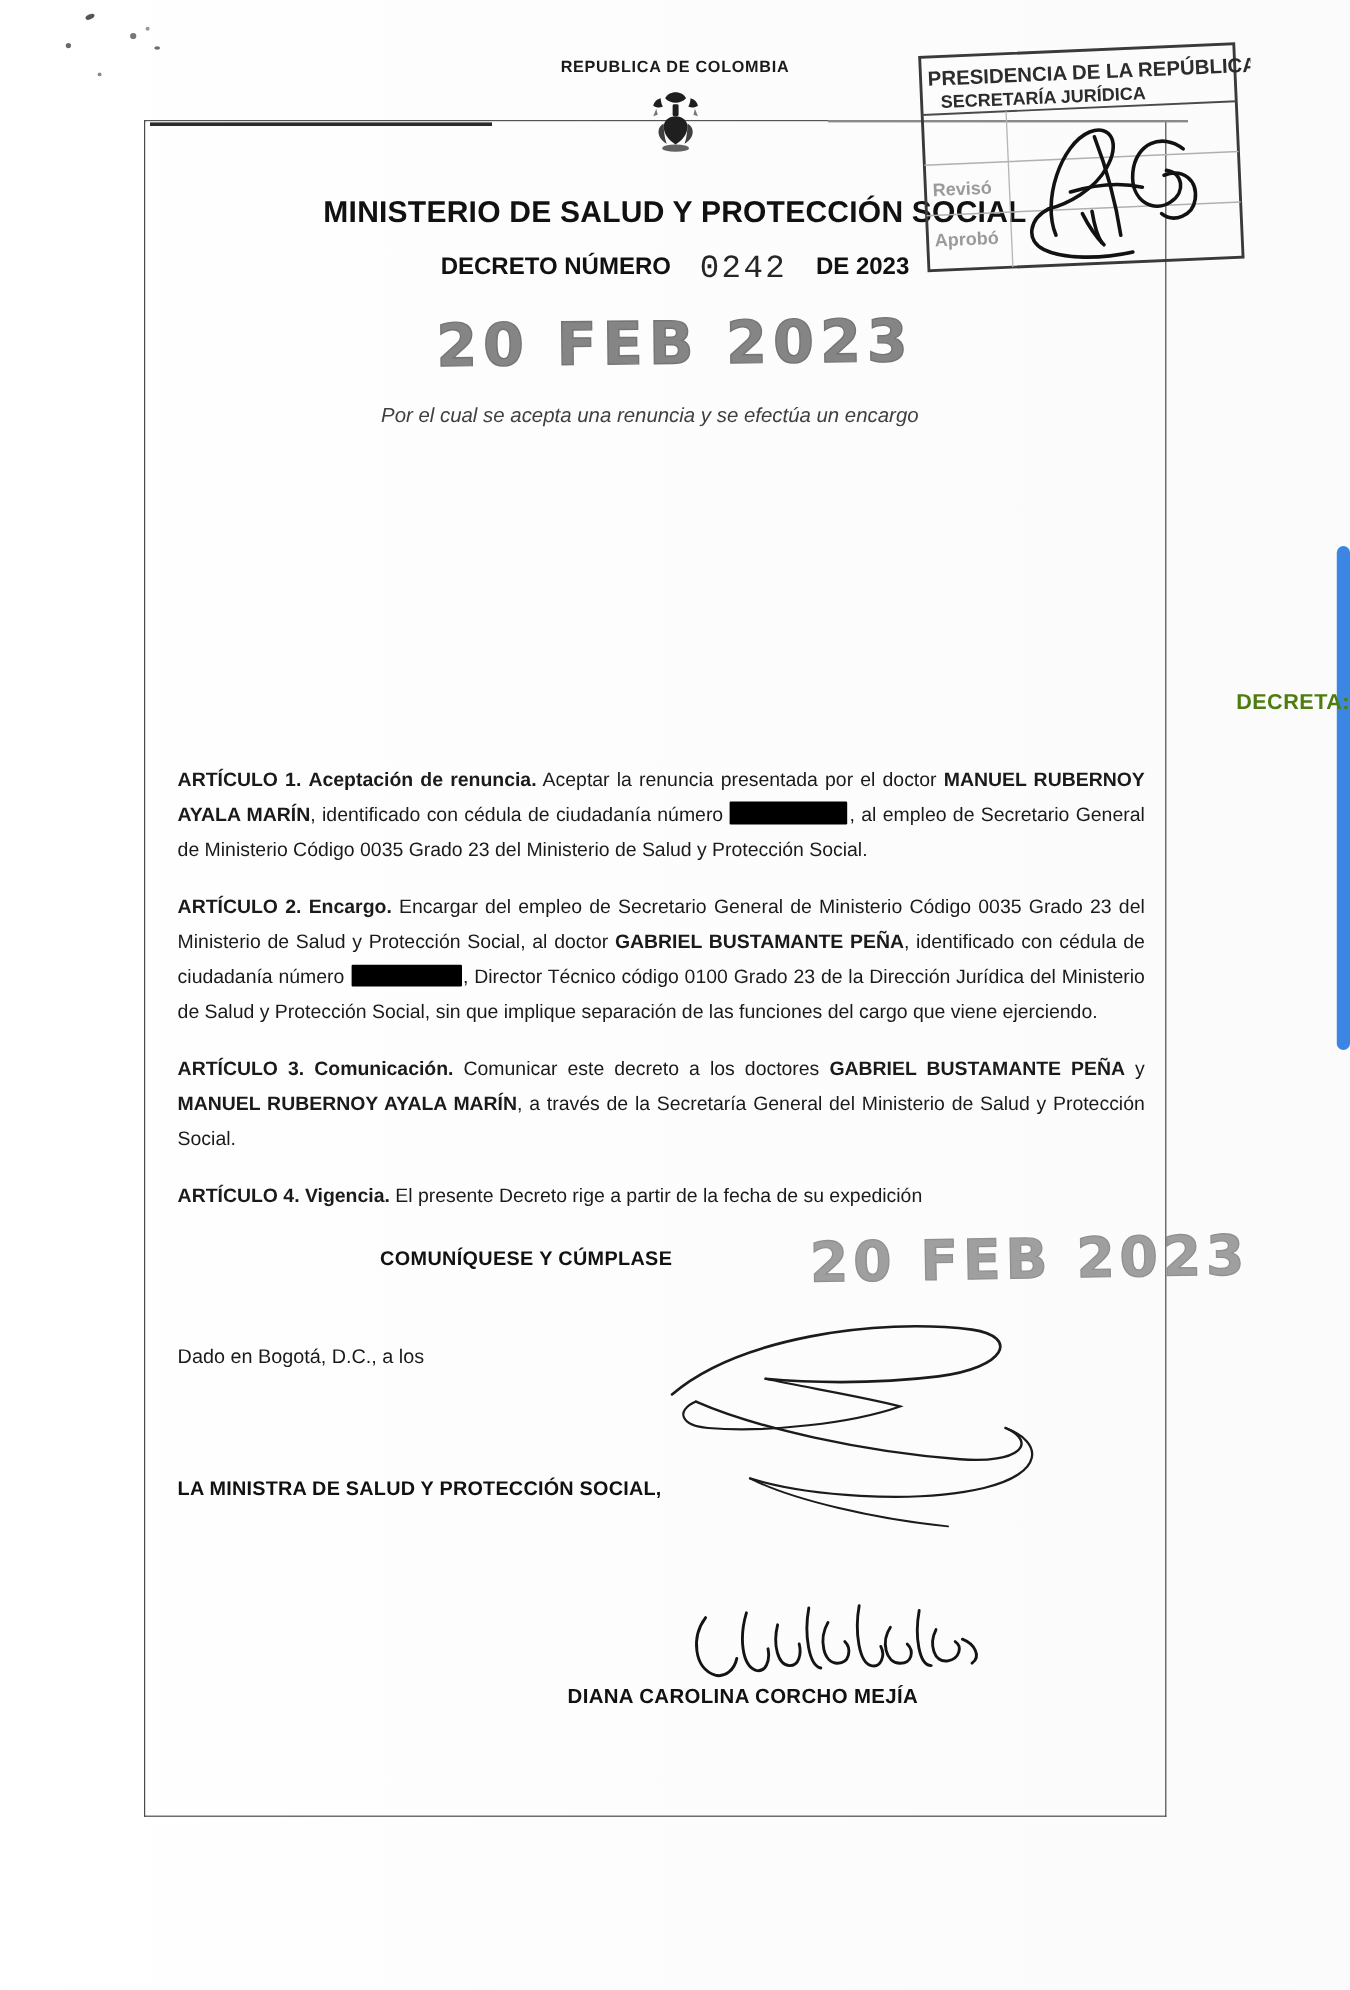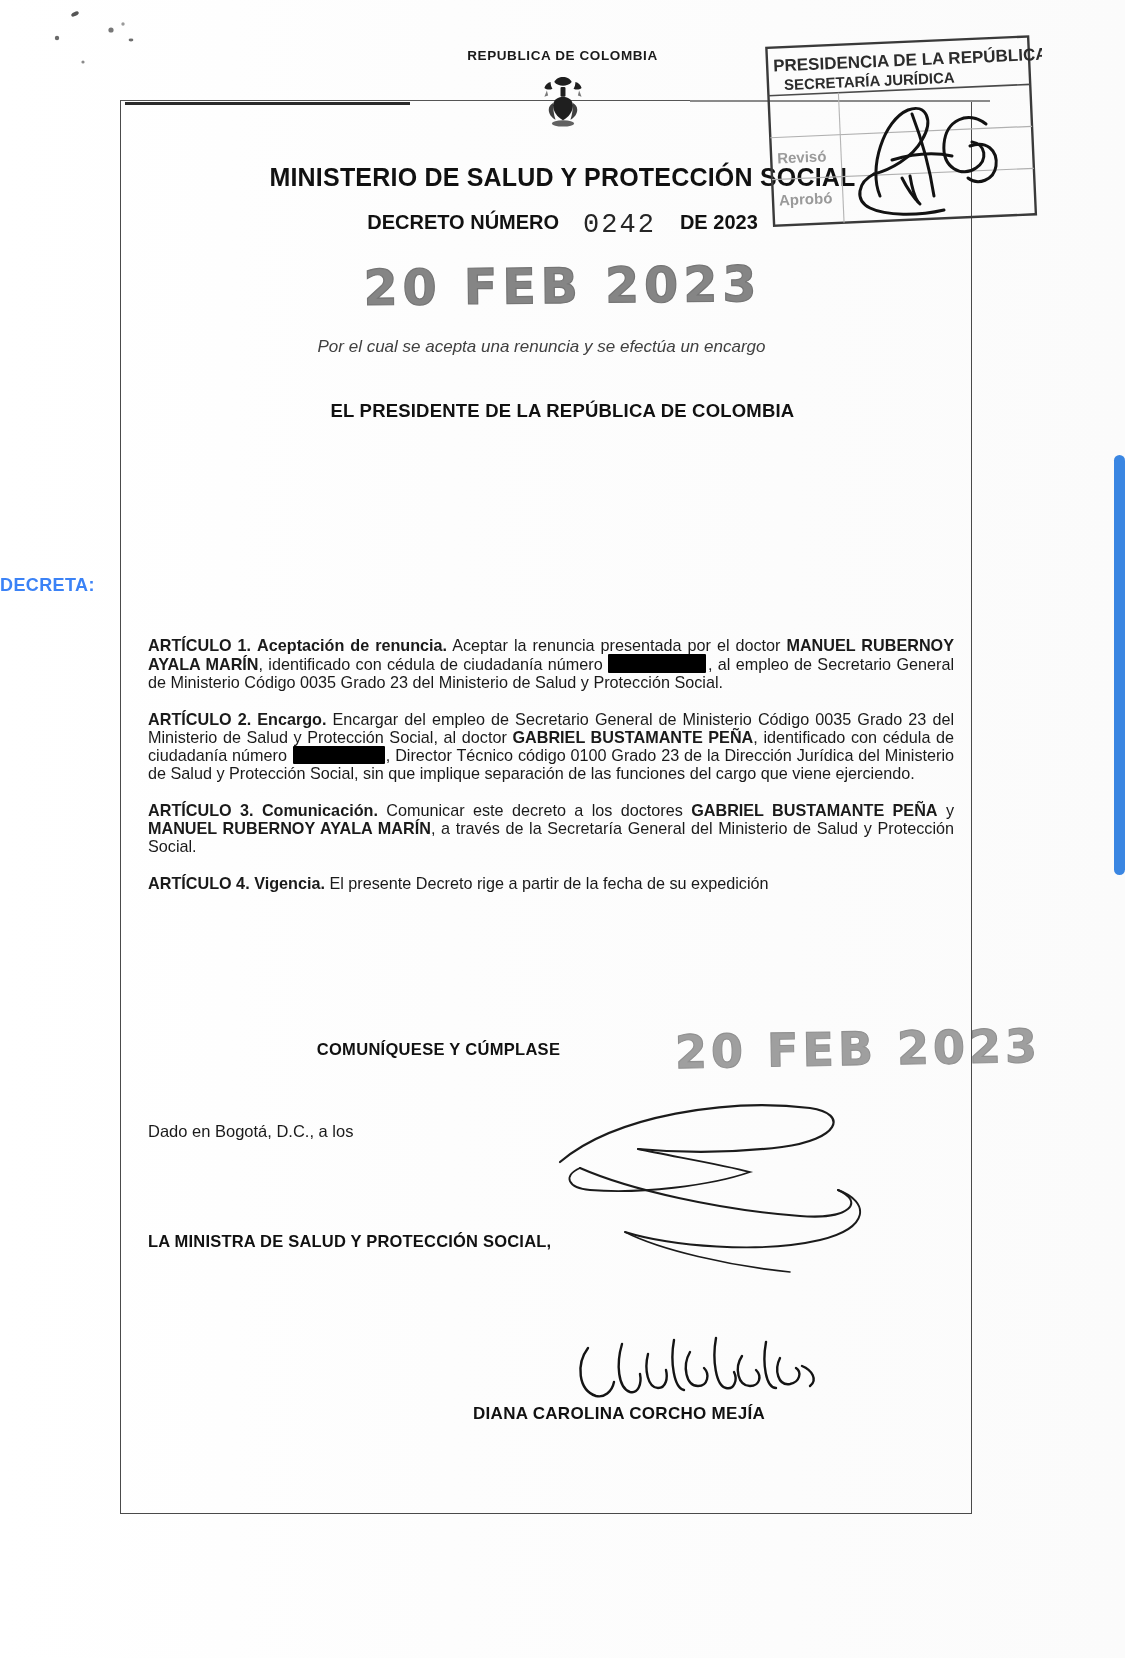--- a/index.html
+++ b/index.html
@@ -97,30 +97,30 @@
   }
   .president{
     position:absolute;left:0;top:400px;width:1125px;text-align:center;
     font-size:18.5px;font-weight:bold;letter-spacing:.2px;color:#111;
   }
   .preamble{
     position:absolute;left:150px;top:467px;width:800px;text-align:center;
     font-size:16.5px;line-height:25px;color:#1a1a1a;
   }
   .decreta{
-    position:absolute;left:0;top:575px;width:1125px;text-align:left;
-    font-size:18px;font-weight:bold;letter-spacing:.4px;color:#3b82f6;
+    position:absolute;left:0;top:575px;width:1125px;text-align:right;
+    font-size:18px;font-weight:bold;letter-spacing:.4px;color:#4d7c0f;
   }
 
   
   .articles{
     position:absolute;left:148px;top:620px;width:806px;
   }
   .art{
-    font-size:16.2px;line-height:18px;text-align:justify;
+    font-size:16.2px;line-height:29px;text-align:justify;
     color:#1a1a1a;margin-bottom:19px;
   }
   .art b{font-weight:bold;}
   .redact{
     display:inline-block;background:#000;
     vertical-align:-3px;border-radius:1px;
   }
   .redact.r1{width:98px;height:19px;margin:0 2px 0 0;}
   .redact.r2{width:92px;height:18px;margin:0 1px;}
 
@@ -202,21 +202,20 @@
 
   <div class="ministry">MINISTERIO DE SALUD Y PROTECCIÓN SOCIAL</div>
 
   <div class="decreto-line">
     <span class="pre">DECRETO NÚMERO</span><span class="num">0242</span><span class="post">DE 2023</span>
   </div>
 
   <div class="datestamp">20 FEB 2023</div>
 
   <div class="subtitle">Por el cual se acepta una renuncia y se efectúa un encargo</div>
-  <div class="president">EL PRESIDENTE DE LA REPÚBLICA DE COLOMBIA</div>
   <div class="decreta">DECRETA:</div>
 
   <div class="articles">
 
     <p class="art"><b>ARTÍCULO 1.</b> <b>Aceptación de renuncia.</b><span> Aceptar la renuncia presentada por el doctor </span><b>MANUEL RUBERNOY AYALA MARÍN</b><span>, identificado con cédula de ciudadanía número </span><span class="redact r1"></span><span>, al empleo de Secretario General de Ministerio Código 0035 Grado 23 del Ministerio de Salud y Protección Social.</span></p>
 
     <p class="art"><b>ARTÍCULO 2.</b> <b>Encargo.</b><span> Encargar del empleo de Secretario General de Ministerio Código 0035 Grado 23 del Ministerio de Salud y Protección Social, al doctor </span><b>GABRIEL BUSTAMANTE PEÑA</b><span>, identificado con cédula de ciudadanía número </span><span class="redact r2"></span><span>, Director Técnico código 0100 Grado 23 de la Dirección Jurídica del Ministerio de Salud y Protección Social, sin que implique separación de las funciones del cargo que viene ejerciendo.</span></p>
 
     <p class="art"><b>ARTÍCULO 3.</b> <b>Comunicación.</b><span> Comunicar este decreto a los doctores </span><b>GABRIEL BUSTAMANTE PEÑA</b><span> y </span><b>MANUEL RUBERNOY AYALA MARÍN</b><span>, a través de la Secretaría General del Ministerio de Salud y Protección Social.</span></p>
 

